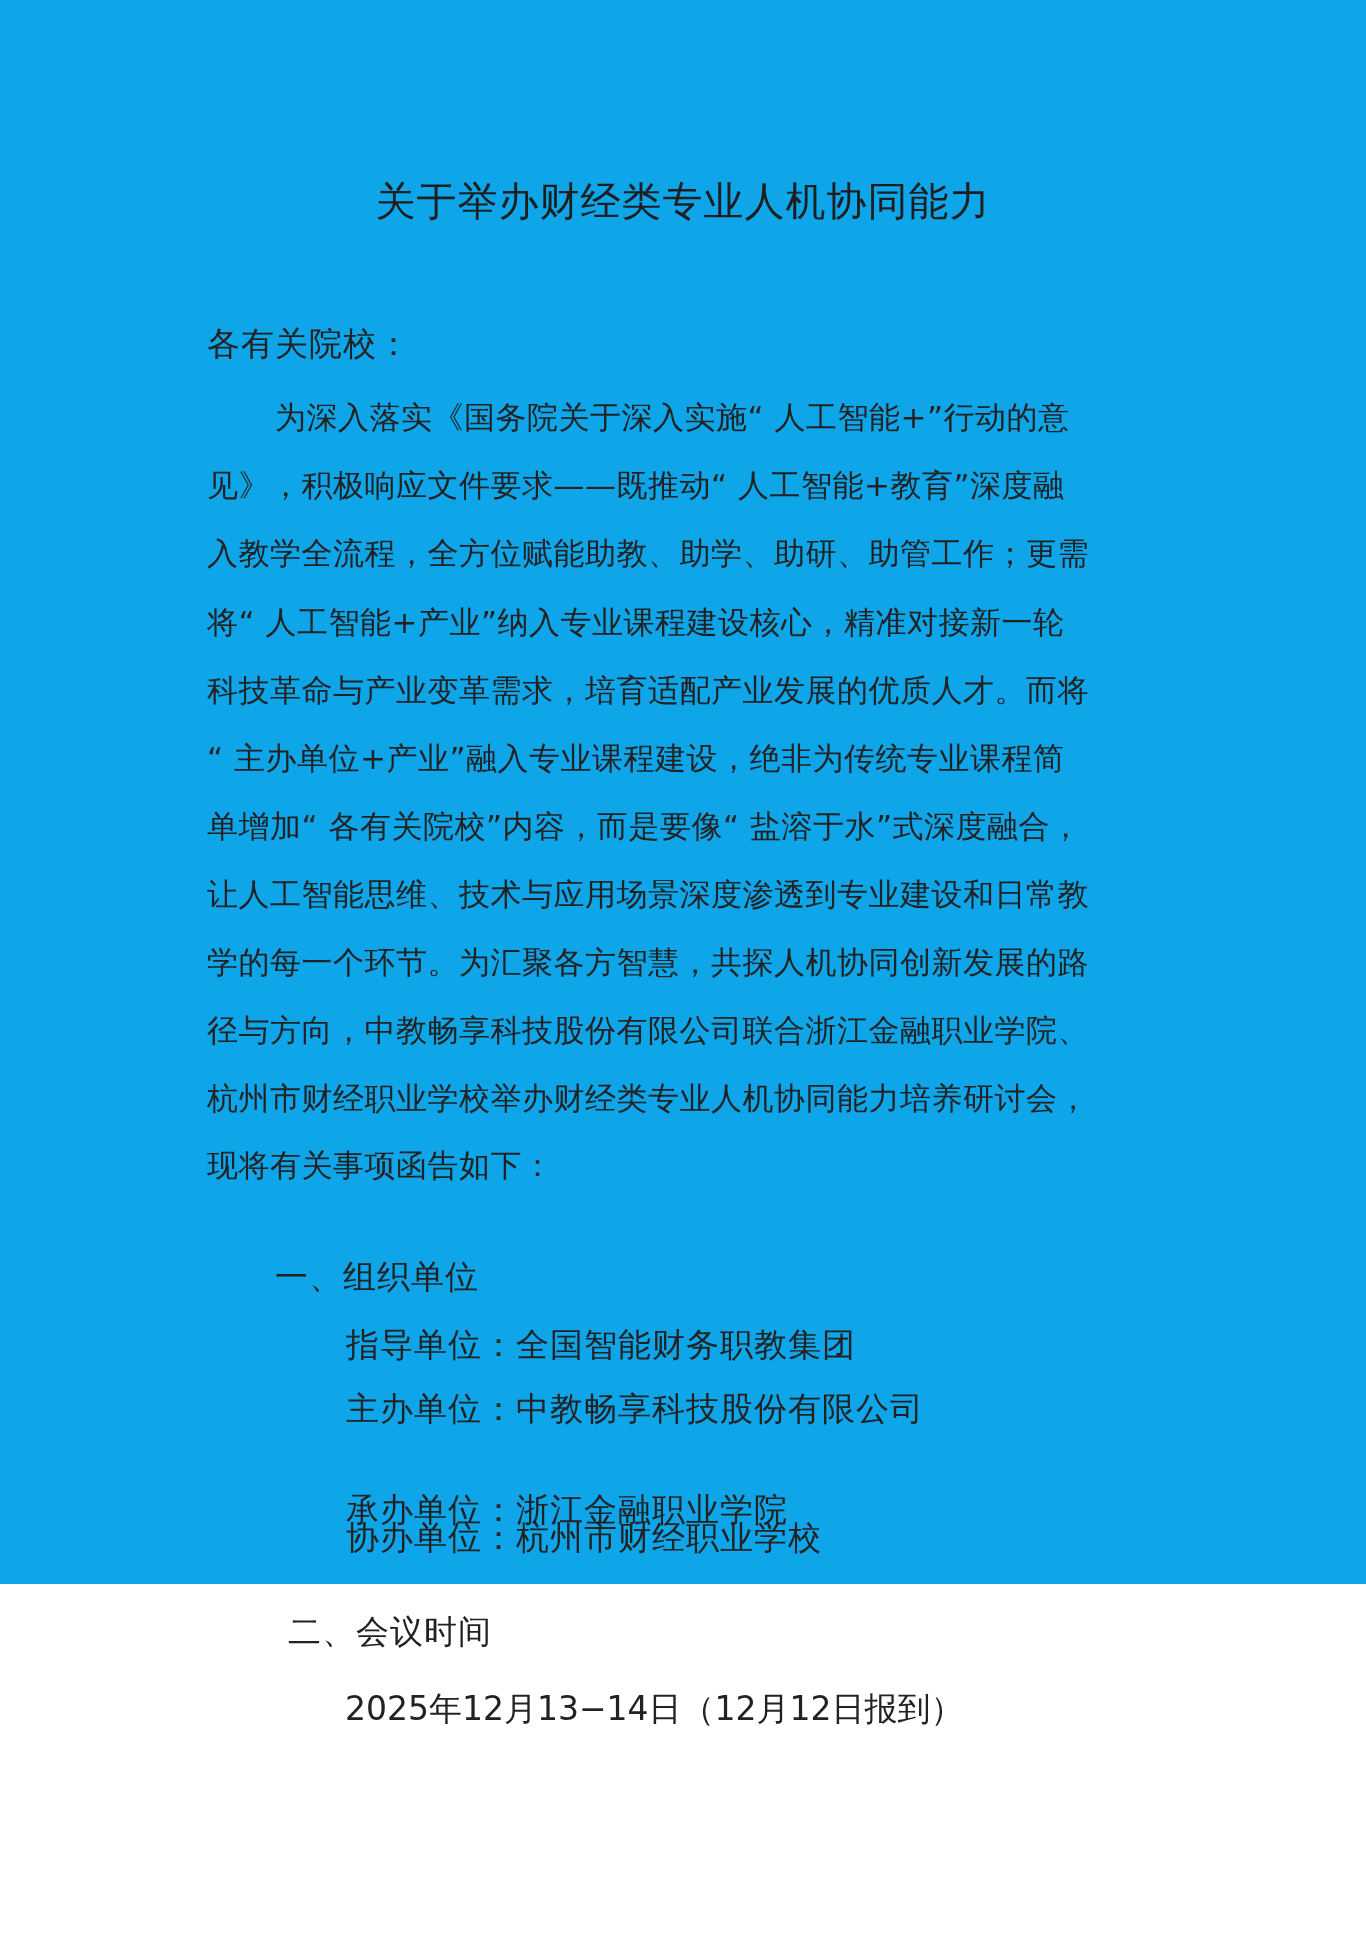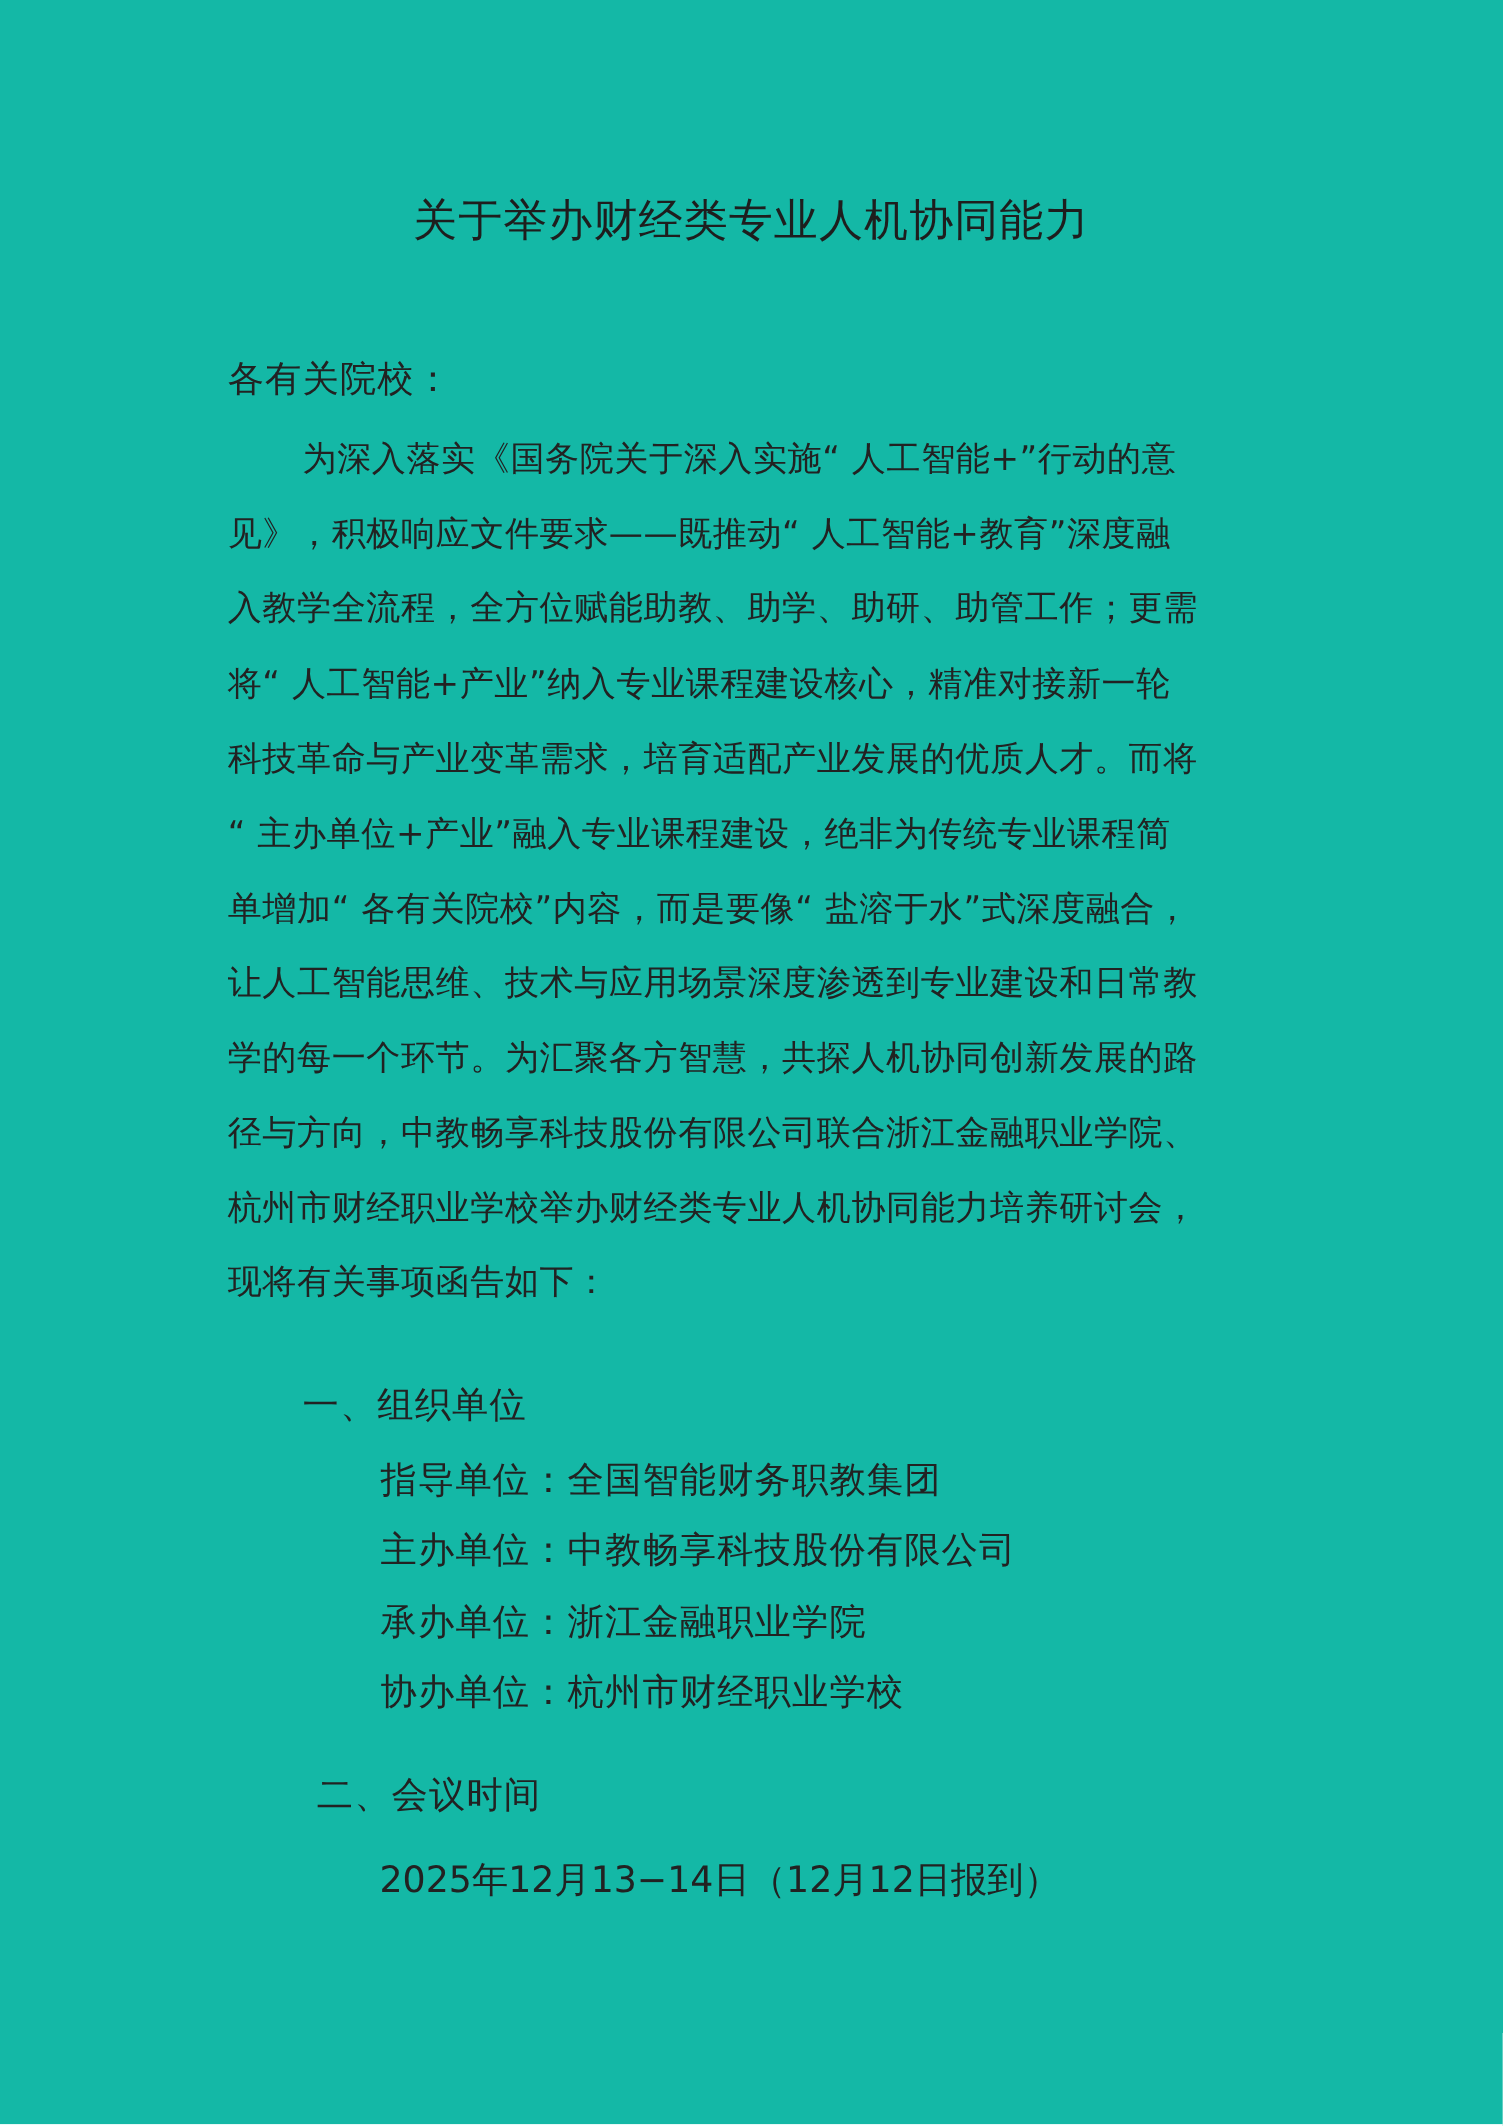--- a/index.html
+++ b/index.html
@@ -12,22 +12,22 @@
       height: 1933px;
       position: relative;
       overflow: hidden;
       font-family: "DejaVu Sans", "Liberation Sans", sans-serif;
       color: #222222;
     }
     .page {
       position: absolute;
       left: 0; top: 0;
       width: 1366px;
-      height: 1931px;
-      background: #14b8a6;
+      height: 1584px;
+      background: #0ea5e9;
     }
     .title {
       position: absolute;
       left: 0;
       width: 1366px;
       text-align: center;
       font-family: "DejaVu Serif", "Liberation Serif", serif;
       font-size: 40px;
       color: #1e1e1e;
       letter-spacing: 1px;
@@ -108,21 +108,21 @@
     <div class="body-line" style="top:940px;text-align:center;">学的每一个环节。为汇聚各方智慧，共探人机协同创新发展的路</div>
     <div class="body-line" style="top:1008px;">径与方向，中教畅享科技股份有限公司联合浙江金融职业学院、</div>
     <div class="body-line" style="top:1076px;text-align:center;">杭州市财经职业学校举办财经类专业人机协同能力培养研讨会，</div>
     <div class="body-line" style="top:1143px;">现将有关事项函告如下：</div>
   </div>
 
   <div>
     <div class="section-heading" style="left:275px; top:1255px;">一、组织单位</div>
     <div class="org-row" style="top:1323px;">指导单位：全国智能财务职教集团</div>
     <div class="org-row" style="top:1387px;">主办单位：中教畅享科技股份有限公司</div>
-    <div class="org-row" style="top:1452px;">承办单位：浙江金融职业学院</div>
+    <div class="org-row" style="top:1488px;">承办单位：浙江金融职业学院</div>
     <div class="org-row" style="top:1516px;">协办单位：杭州市财经职业学校</div>
   </div>
 
   <div>
     <div class="section-heading" style="left:288px; top:1610px;">二、会议时间</div>
     <div class="date-line">2025年12月13−14日（12月12日报到）</div>
   </div>
 
 </div>
 

